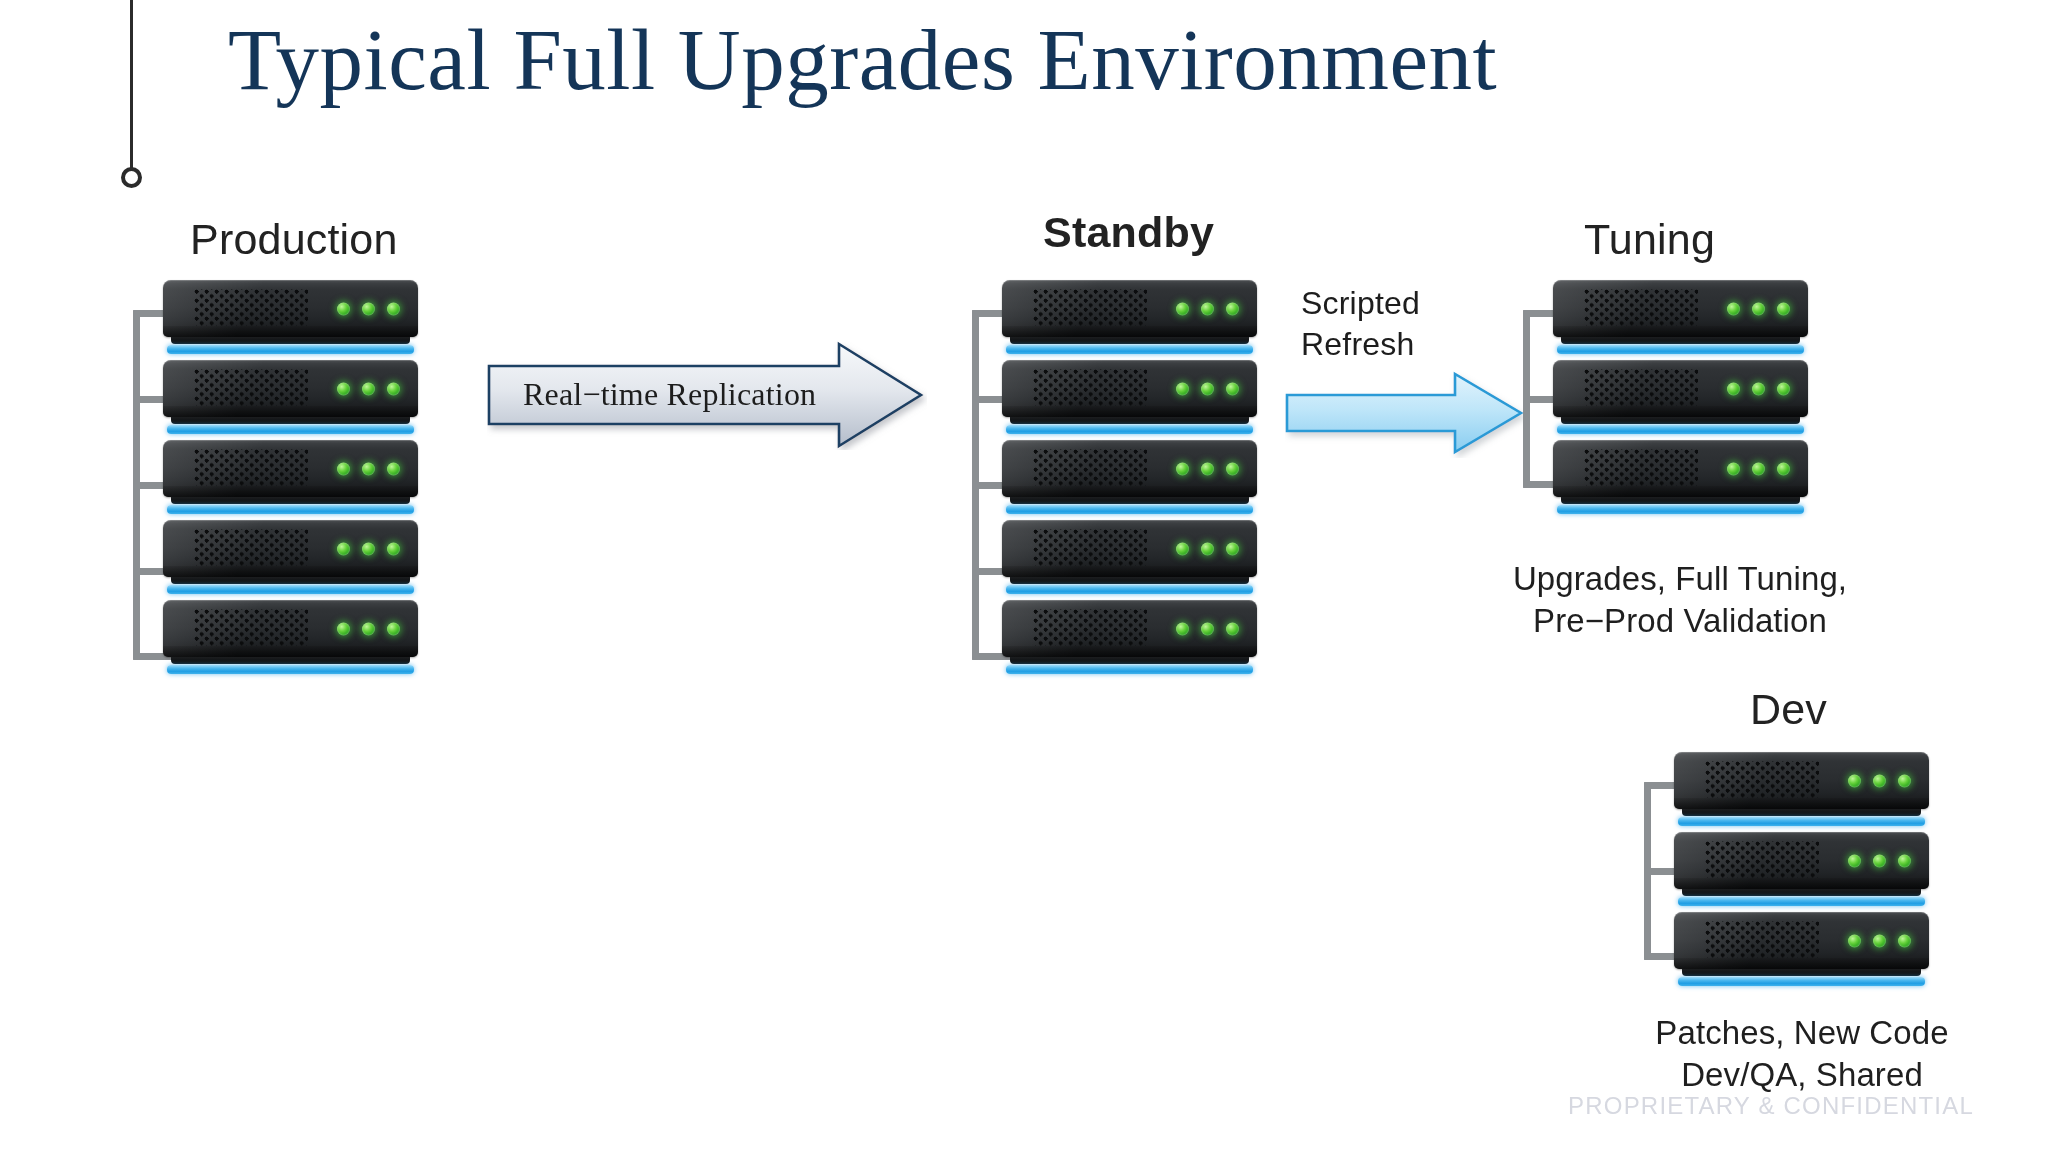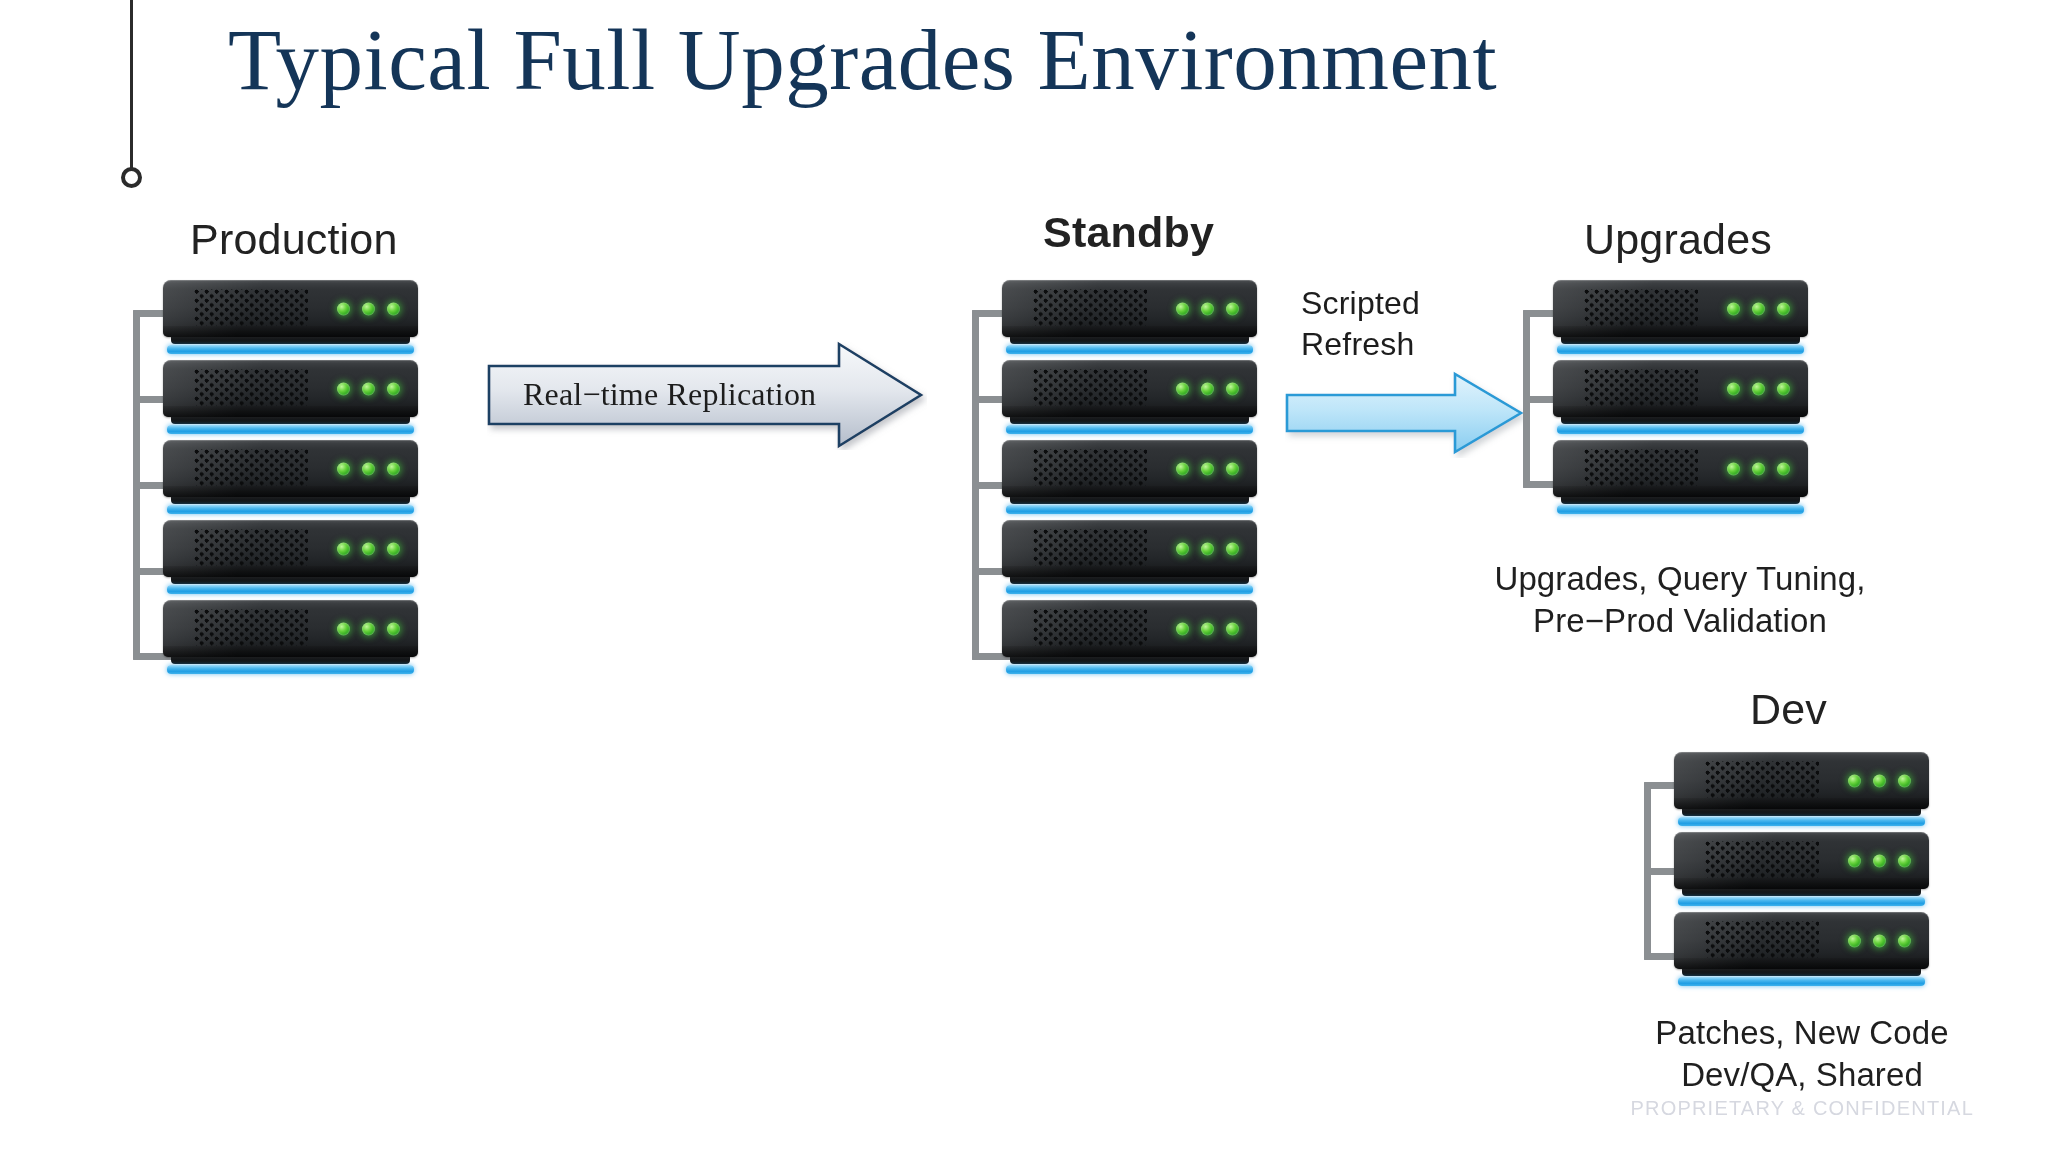--- a/index.html
+++ b/index.html
@@ -206,21 +206,21 @@
     color: #1d1d1d;
     white-space: pre-line;
     letter-spacing: 0.2px;
   }
 
   
   .footer-note {
     position: absolute;
     right: 74px;
     bottom: 32px;
-    font-size: 20px;
+    font-size: 24px;
     color: #d6d8e0;
     letter-spacing: 1.2px;
     white-space: nowrap;
   }
 </style>
 </head>
 <body>
 
 <div id="slide">
 
@@ -407,21 +407,21 @@
           <stop offset="100%" stop-color="#89cdf0"></stop>
         </linearGradient>
         <filter id="shRef" x="-8%" y="-8%" width="120%" height="135%">
           <feDropShadow dx="3" dy="4" stdDeviation="3" flood-color="#9aa0a8" flood-opacity="0.45"></feDropShadow>
         </filter>
       </defs>
       <polygon filter="url(#shRef)" points="2,27 170,27 170,6 236,45 170,84 170,63 2,63" fill="url(#gradRef)" stroke="#2b9ad6" stroke-width="2.6"></polygon>
     </svg>
   </div>
 
-  <div class="group-title" style="left:1584px; top:215px;">Upgrades</div>
+  <div class="group-title" style="left:1584px; top:215px;">Tuning</div>
 
   <div class="bracket" style="left:1523px; top:310px; width:40px; height:178px;">
     <div class="spine"></div>
     <div class="branch" style="top:0px;   width:40px;"></div>
     <div class="branch" style="top:86px;  width:40px;"></div>
     <div class="branch" style="top:171px; width:40px;"></div>
   </div>
 
   <div class="stack" id="stack-staging" style="left:1553px; top:280px; width:255px;">
       <div class="server-unit">
@@ -455,21 +455,21 @@
             <span class="led"></span>
             <span class="led"></span>
             <span class="led"></span>
           </div>
         </div>
         <div class="server-foot"></div>
         <div class="server-led-strip"></div>
       </div>
     </div>
 
-  <div class="caption" style="left:1430px; top:558px; width:500px;">Upgrades, Query Tuning,
+  <div class="caption" style="left:1430px; top:558px; width:500px;">Upgrades, Full Tuning,
 Pre−Prod Validation</div>
 
   <div class="group-title" style="left:1750px; top:685px;">Dev</div>
 
   <div class="bracket" style="left:1644px; top:782px; width:40px; height:178px;">
     <div class="spine"></div>
     <div class="branch" style="top:0px;   width:40px;"></div>
     <div class="branch" style="top:86px;  width:40px;"></div>
     <div class="branch" style="top:171px; width:40px;"></div>
   </div>

